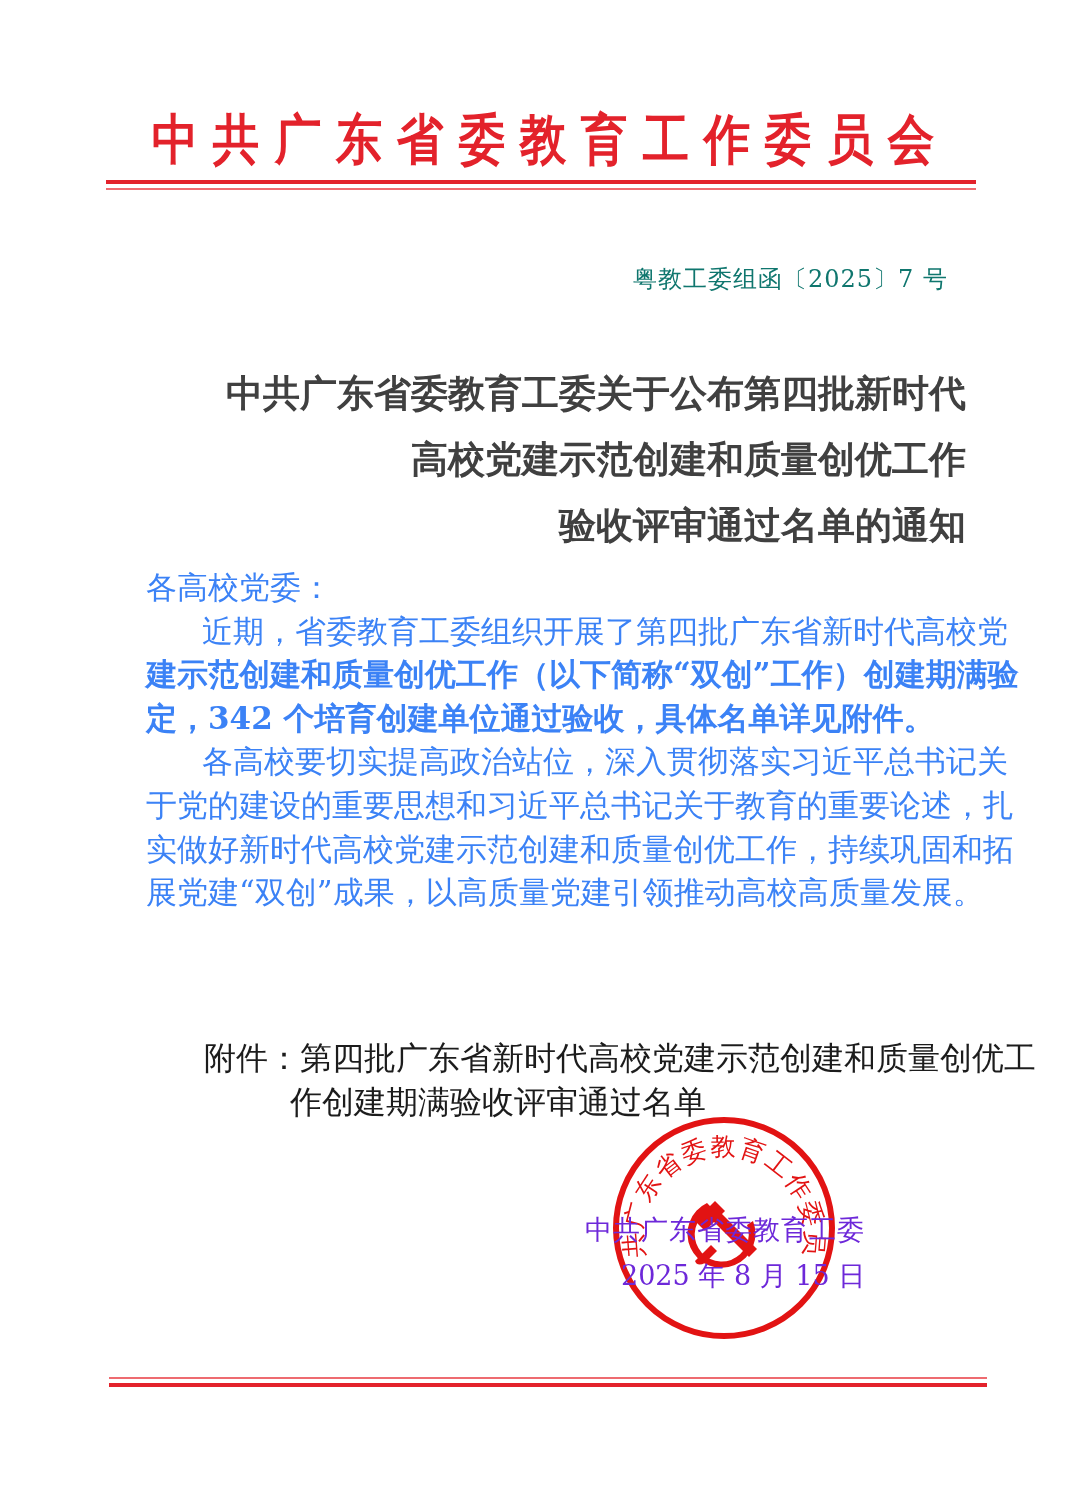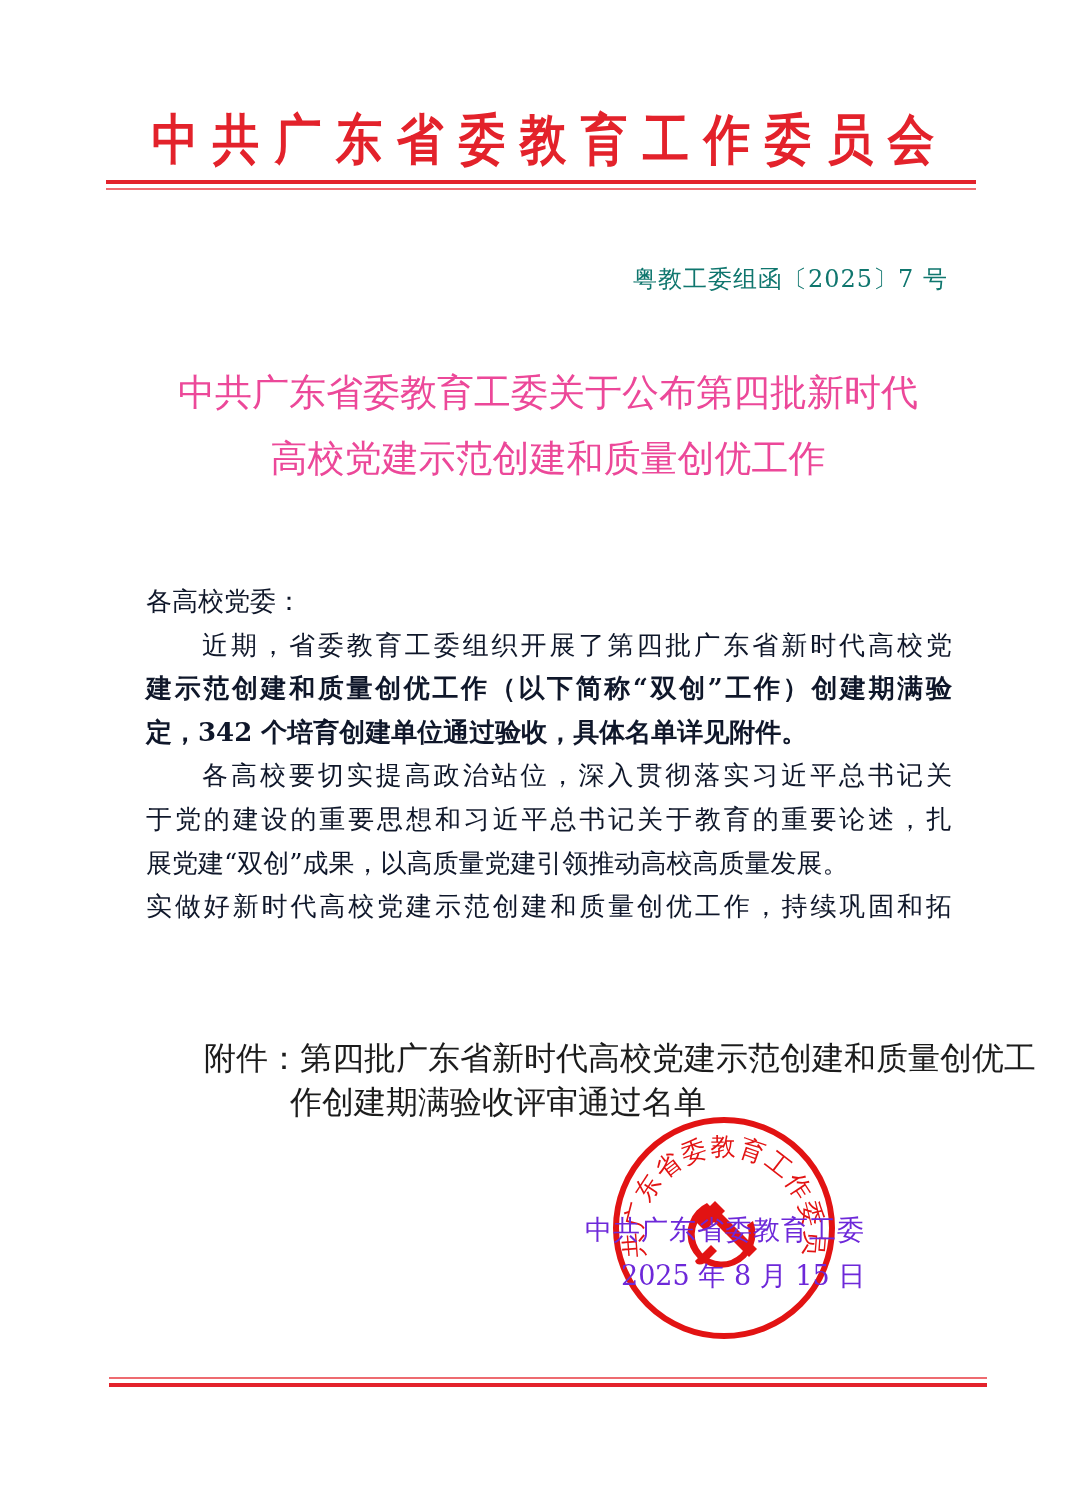--- a/index.html
+++ b/index.html
@@ -57,36 +57,36 @@
       font-size: 24px;
       line-height: 40px;
       color: #0f766e;
       letter-spacing: 1px;
     }
     .title {
       position: absolute;
       left: 130px;
       width: 836px;
       top: 360px;
-      text-align: center;
+      text-align: right;
       font-family: "DejaVu Serif", "Liberation Serif", serif;
-      font-weight: normal;
+      font-weight: bold;
       font-size: 37px;
       line-height: 66px;
-      color: #ec4899;
+      color: #404040;
     }
     .title div { white-space: nowrap; }
     .body-text {
       position: absolute;
       left: 146px;
       width: 806px;
-      top: 580px;
-      font-size: 26px;
+      top: 566px;
+      font-size: 31px;
       line-height: 43.6px;
-      color: #0f172a;
+      color: #3b82f6;
     }
     .body-text p {
       margin: 0;
       text-align: justify;
       text-align-last: left;
     }
     .salutation { margin: 0; }
     .para { text-indent: 56px; }
     .line { display: block; white-space: nowrap; text-align: justify; text-align-last: justify; }
     .line.last { text-align-last: left; }
@@ -153,34 +153,35 @@
   </div>
 
   <div class="rule-thick" style="left:106px; top:180px; width:870px; height:4px;"></div>
   <div class="rule-thin" style="left:106px; top:188px; width:870px; height:2px;"></div>
 
   <div class="doc-number">粤教工委组函〔2025〕7 号</div>
 
   <div class="title">
     <div>中共广东省委教育工委关于公布第四批新时代</div>
     <div>高校党建示范创建和质量创优工作</div>
+    <div>验收评审通过名单的通知</div>
   </div>
 
   <div class="body-text">
     <p class="salutation">各高校党委：</p>
     <p class="para">
       <span class="line" style="padding-left:56px; text-indent:0;">近期，省委教育工委组织开展了第四批广东省新时代高校党</span>
       <span class="line" style="text-indent:0;font-weight:bold;">建示范创建和质量创优工作（以下简称“双创”工作）创建期满验</span>
       <span class="line last" style="text-indent:0;font-weight:bold;">定，342 个培育创建单位通过验收，具体名单详见附件。</span>
     </p>
     <p class="para">
       <span class="line" style="padding-left:56px; text-indent:0;">各高校要切实提高政治站位，深入贯彻落实习近平总书记关</span>
       <span class="line" style="text-indent:0;">于党的建设的重要思想和习近平总书记关于教育的重要论述，扎</span>
+      <span class="line" style="text-indent:0;">实做好新时代高校党建示范创建和质量创优工作，持续巩固和拓</span>
       <span class="line last" style="text-indent:0;">展党建“双创”成果，以高质量党建引领推动高校高质量发展。</span>
-      <span class="line" style="text-indent:0;">实做好新时代高校党建示范创建和质量创优工作，持续巩固和拓</span>
     </p>
   </div>
 
   <div class="attachment">
     <span class="att-line1">附件：第四批广东省新时代高校党建示范创建和质量创优工</span>
     <span class="att-line2">作创建期满验收评审通过名单</span>
   </div>
 
   <svg class="seal" viewBox="0 0 226 226" xmlns="http://www.w3.org/2000/svg">
     <defs>

